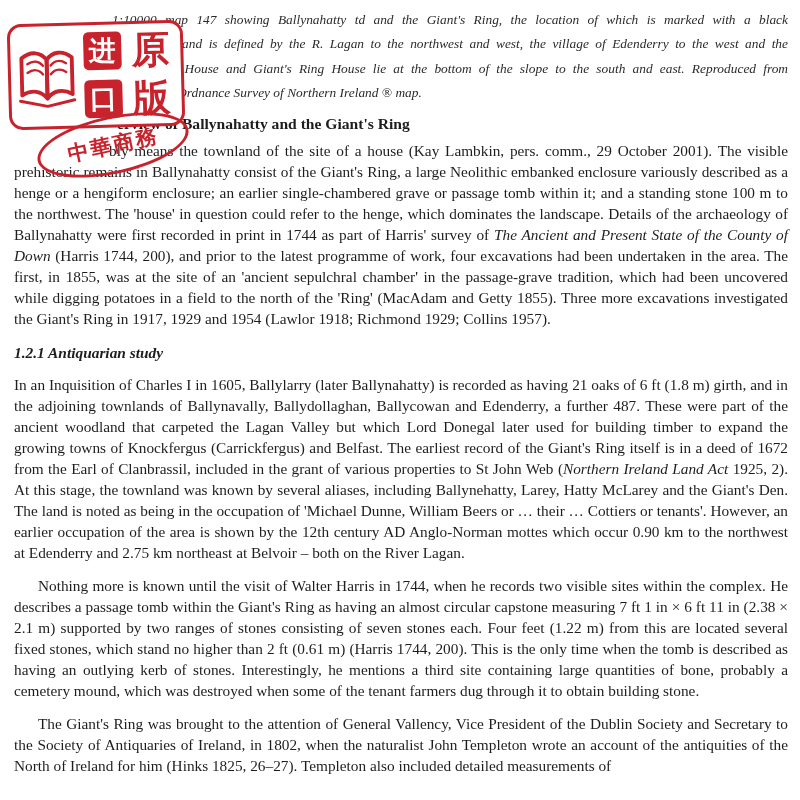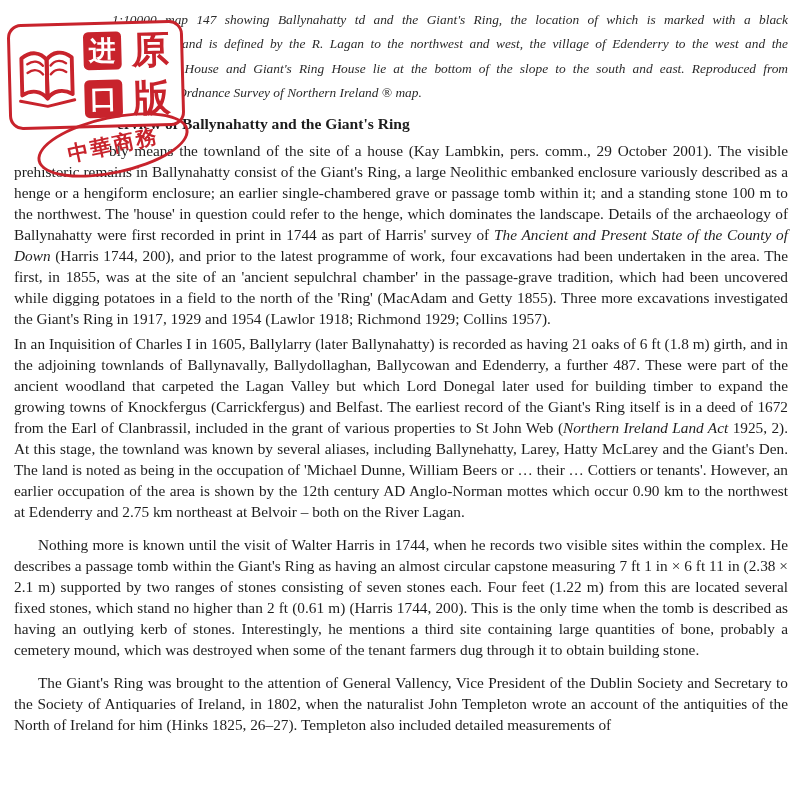--- a/index.html
+++ b/index.html
@@ -15,21 +15,21 @@
   .cap1 { margin-left: 98px; }
   .cap2 { margin-left: 102px; }
   .cap3 { margin-left: 86px; }
   .cap4 { margin-left: 84px; }
 
   
   .heading { font-size: 15.6px; font-weight: bold; margin: 9px 0 0 103px; }
   .subheading { font-size: 15.4px; font-weight: bold; font-style: italic; margin-top: 15px; }
   .para { font-size: 15.3px; line-height: 21px; text-align: justify; }
   .p-first { margin-top: 7px; text-indent: 95px; }
-  .p-after-sub { margin-top: 4px; }
+  .p-after-sub { margin-top: 12px; }
   .indent { text-indent: 24px; margin-top: 12px; }
 
   
   .stamp { position: absolute; left: 0; top: 0; z-index: 5; }
   .stamp-rect {
     position: absolute; left: 8px; top: 22px; width: 176px; height: 106px;
     border: 3.5px solid var(--stamp-red, #c8232c); border-radius: 14px;
     background: #ffffff; display: flex; align-items: center; gap: 5px;
     padding: 4px 5px; transform: rotate(-1.5deg);
   }
@@ -67,20 +67,21 @@
     <div class="cap-line j cap1">1:10000 map 147 showing Ballynahatty td and the Giant's Ring, the location of which is marked with a black</div>
     <div class="cap-line j cap2">. The townland is defined by the R. Lagan to the northwest and west, the village of Edenderry to the west and the</div>
     <div class="cap-line j cap3">th. Edenderry House and Giant's Ring House lie at the bottom of the slope to the south and east. Reproduced from</div>
     <div class="cap-line cap4">perty Services/Ordnance Survey of Northern Ireland ® map.</div>
   </div>
 
   <h2 class="heading">erview of Ballynahatty and the Giant's Ring</h2>
 
   <p class="para p-first"><span>bly means the townland of the site of a house (Kay Lambkin, pers. comm., 29 October 2001). The visible prehistoric remains in Ballynahatty consist of the Giant's Ring, a large Neolithic embanked enclosure variously described as a henge or a hengiform enclosure; an earlier single-chambered grave or passage tomb within it; and a standing stone 100 m to the northwest. The 'house' in question could refer to the henge, which dominates the landscape. Details of the archaeology of Ballynahatty were first recorded in print in 1744 as part of Harris' survey of </span><i>The Ancient and Present State of the County of Down</i><span> (Harris 1744, 200), and prior to the latest programme of work, four excavations had been undertaken in the area. The first, in 1855, was at the site of an 'ancient sepulchral chamber' in the passage-grave tradition, which had been uncovered while digging potatoes in a field to the north of the 'Ring' (MacAdam and Getty 1855). Three more excavations investigated the Giant's Ring in 1917, 1929 and 1954 (Lawlor 1918; Richmond 1929; Collins 1957).</span></p>
 
+  <h3 class="subheading">1.2.1 Antiquarian study</h3>
 
   <p class="para p-after-sub"><span>In an Inquisition of Charles I in 1605, Ballylarry (later Ballynahatty) is recorded as having 21 oaks of 6 ft (1.8 m) girth, and in the adjoining townlands of Ballynavally, Ballydollaghan, Ballycowan and Edenderry, a further 487. These were part of the ancient woodland that carpeted the Lagan Valley but which Lord Donegal later used for building timber to expand the growing towns of Knockfergus (Carrickfergus) and Belfast. The earliest record of the Giant's Ring itself is in a deed of 1672 from the Earl of Clanbrassil, included in the grant of various properties to St John Web (</span><i>Northern Ireland Land Act</i><span> 1925, 2). At this stage, the townland was known by several aliases, including Ballynehatty, Larey, Hatty McLarey and the Giant's Den. The land is noted as being in the occupation of 'Michael Dunne, William Beers or … their … Cottiers or tenants'. However, an earlier occupation of the area is shown by the 12th century AD Anglo-Norman mottes which occur 0.90 km to the northwest at Edenderry and 2.75 km northeast at Belvoir – both on the River Lagan.</span></p>
   <p class="para indent"><span>Nothing more is known until the visit of Walter Harris in 1744, when he records two visible sites within the complex. He describes a passage tomb within the Giant's Ring as having an almost circular capstone measuring 7 ft 1 in × 6 ft 11 in (2.38 × 2.1 m) supported by two ranges of stones consisting of seven stones each. Four feet (1.22 m) from this are located several fixed stones, which stand no higher than 2 ft (0.61 m) (Harris 1744, 200). This is the only time when the tomb is described as having an outlying kerb of stones. Interestingly, he mentions a third site containing large quantities of bone, probably a cemetery mound, which was destroyed when some of the tenant farmers dug through it to obtain building stone.</span></p>
   <p class="para indent"><span>The Giant's Ring was brought to the attention of General Vallency, Vice President of the Dublin Society and Secretary to the Society of Antiquaries of Ireland, in 1802, when the naturalist John Templeton wrote an account of the antiquities of the North of Ireland for him (Hinks 1825, 26–27). Templeton also included detailed measurements of</span></p>
 
 </div>
 
 <div class="stamp">
   <div class="stamp-rect">
     <div class="book-wrap">

